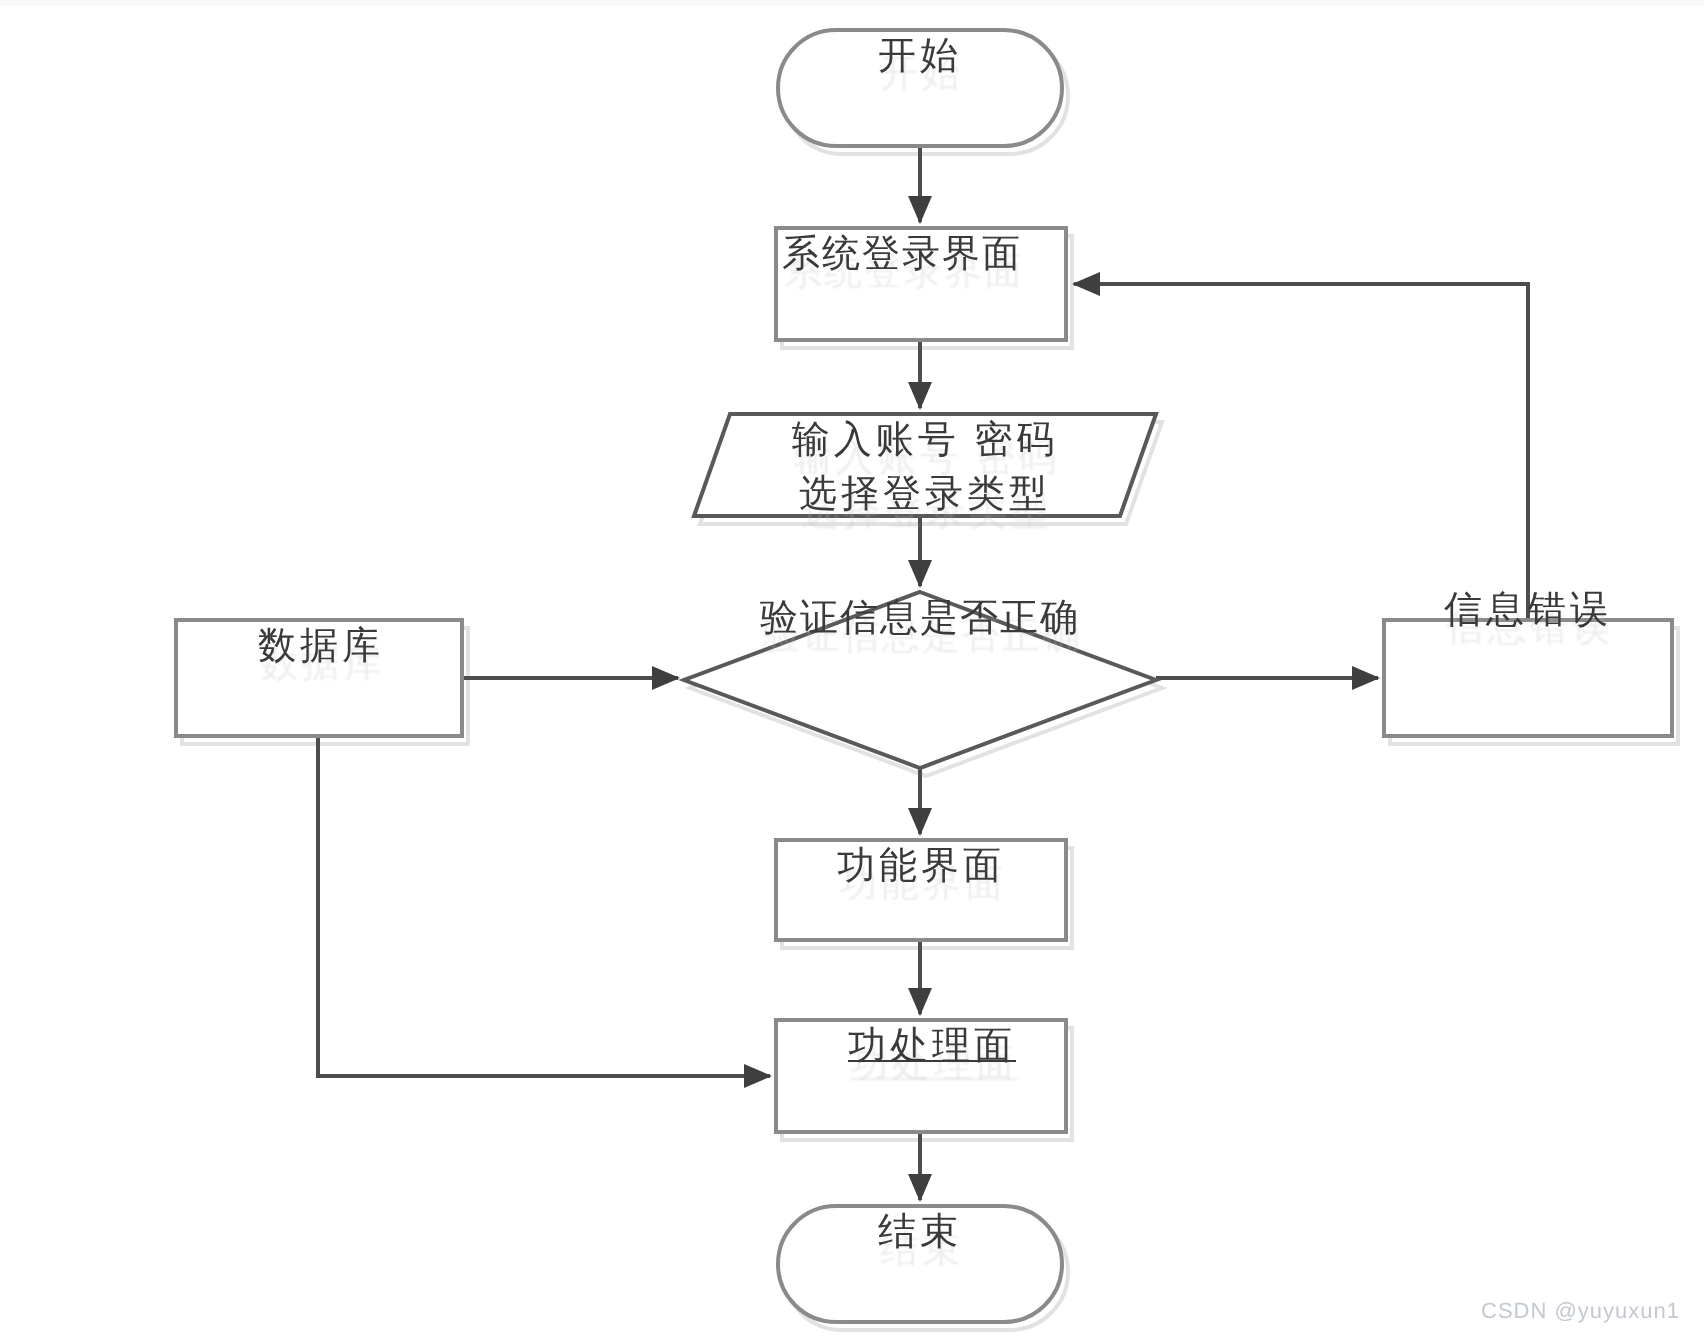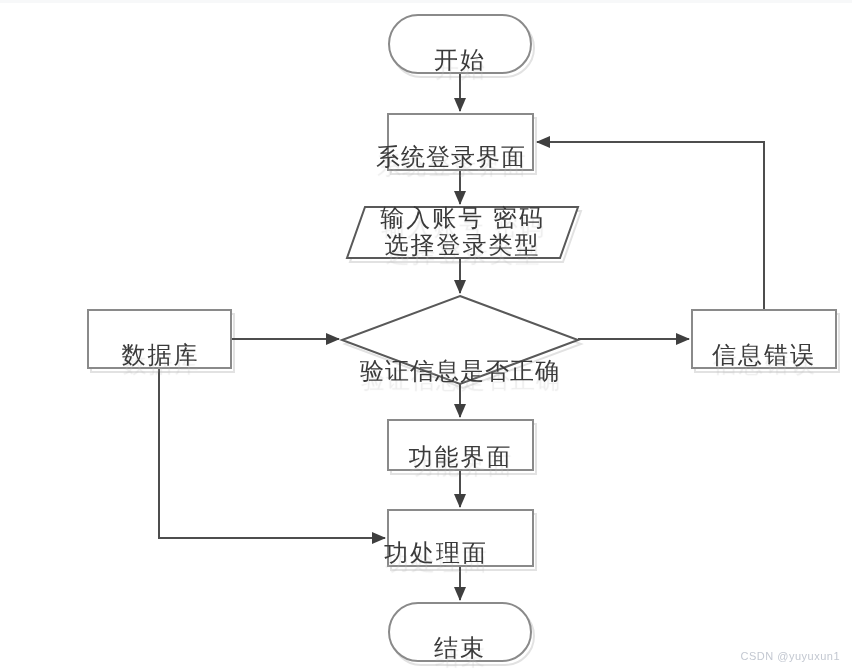--- a/index.html
+++ b/index.html
@@ -14,38 +14,38 @@
   .top-edge {
     position: absolute; left: 0; top: 0; width: 852px; height: 3px;
     background: #f7f8f9;
   }
   .diagram-svg { position: absolute; left: 0; top: 0; }
   .node-label {
     position: absolute;
     display: flex;
     flex-direction: column;
     align-items: center;
-    justify-content: flex-end;
+    justify-content: flex-start;
     text-align: center;
     color: #3a3a3a;
-    font-size: 24px;
+    font-size: 19px;
     letter-spacing: 2px;
     line-height: 27px;
     text-shadow: 1px 9px 1px rgba(190,190,190,0.28);
     pointer-events: none;
     white-space: nowrap;
   }
   .lbl-start    { left: 389px; top: 15px;  width: 142px; height: 58px; }
   .lbl-login    { left: 388px; top: 114px; width: 126px; height: 56px; letter-spacing: 1px; }
   .lbl-input    { left: 347px; top: 207px; width: 231px; height: 51px; }
   .lbl-verify   { left: 342px; top: 296px; width: 236px; height: 88px; letter-spacing: 1px; }
   .lbl-database { left: 88px;  top: 310px; width: 145px; height: 58px; }
-  .lbl-error    { left: 692px; top: 310px; width: 144px; height: 58px; }
+  .lbl-error    { left: 692px; top: 292px; width: 144px; height: 58px; }
   .lbl-function { left: 388px; top: 420px; width: 145px; height: 50px; }
-  .lbl-process  { left: 376px; top: 510px; width: 120px; height: 56px; }
+  .lbl-process  { left: 406px; top: 510px; width: 120px; height: 56px; text-decoration: underline; }
   .lbl-end      { left: 389px; top: 603px; width: 142px; height: 58px; }
   .watermark {
     position: absolute;
     right: 12px;
     bottom: 8px;
     font-size: 11px;
     color: #c3c8d1;
     letter-spacing: 0.5px;
   }
 </style>

